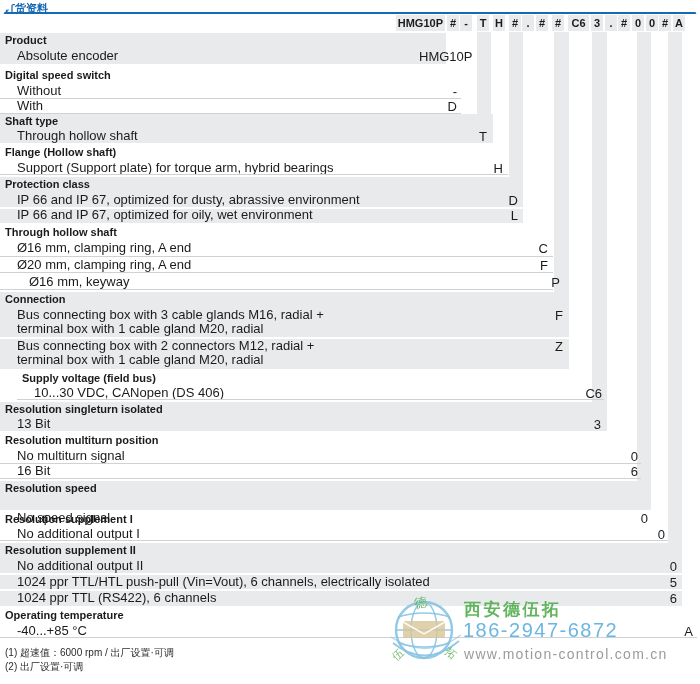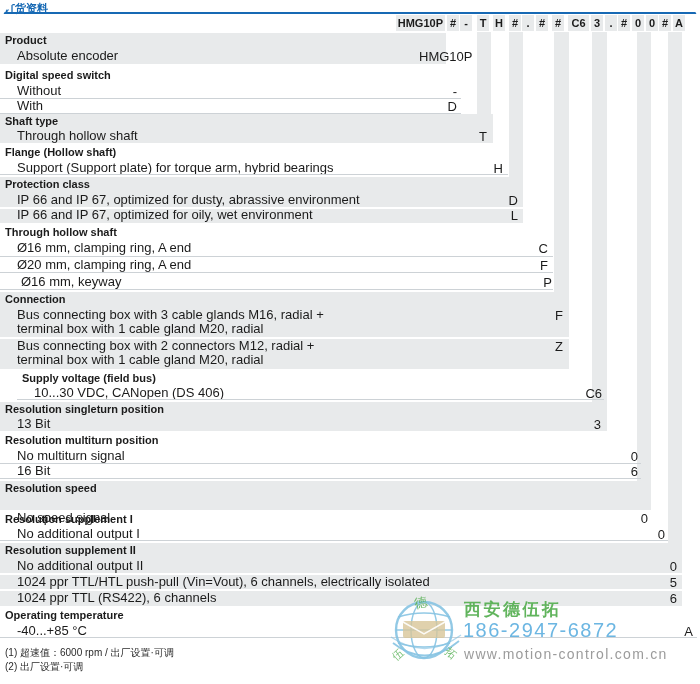--- a/index.html
+++ b/index.html
@@ -122,21 +122,21 @@
         <div class="opt-row" style="left: 0px; top: 15px; width: 553px; height: 16.6667px;">
           <span class="lbl">Ø16 mm, clamping ring, A end</span>
           <span class="code" style="left: 522px;">C</span>
         </div>
         <div class="wline" style="left: 0px; top: 30.6667px; width: 553px;"></div>
         <div class="opt-row" style="left: 0px; top: 31.6667px; width: 553px; height: 16.6667px;">
           <span class="lbl">Ø20 mm, clamping ring, A end</span>
           <span class="code" style="left: 522px;">F</span>
         </div>
         <div class="wline" style="left: 0px; top: 47.3333px; width: 553px;"></div>
-        <div class="opt-row" style="left: 4px; top: 48.3333px; width: 553px; height: 16.6667px;">
+        <div class="opt-row" style="left: 12px; top: 48.3333px; width: 553px; height: 16.6667px;">
           <span class="lbl">Ø16 mm, keyway</span>
           <span class="code" style="left: 522px;">P</span>
         </div>
         <div class="wline" style="left: 0px; top: 64px; width: 553px;"></div>
       </div>
       <div class="abs" style="left: 0px; top: 292px; width: 700px; height: 77px;">
         <div class="block-bg" style="left: 0px; top: 0px; width: 569px; height: 77px;"></div>
         <div class="cat">Connection</div>
         <div class="opt-row multi" style="left: 0px; top: 15px; width: 569px; height: 31px;">
           <span class="lbl">Bus connecting box with 3 cable glands M16, radial +
@@ -153,21 +153,21 @@
       <div class="abs" style="left: 0px; top: 371px; width: 700px; height: 29px; margin-left: 17px;">
         <div class="cat">Supply voltage (field bus)</div>
         <div class="opt-row" style="left: 0px; top: 15px; width: 587px; height: 14px;">
           <span class="lbl">10...30 VDC, CANopen (DS 406)</span>
           <span class="code" style="left: 559px;">C6</span>
         </div>
         <div class="wline" style="left: 0px; top: 28px; width: 587px;"></div>
       </div>
       <div class="abs" style="left: 0px; top: 402px; width: 700px; height: 29px;">
         <div class="block-bg" style="left: 0px; top: 0px; width: 607px; height: 29px;"></div>
-        <div class="cat">Resolution singleturn position</div>
+        <div class="cat">Resolution singleturn isolated</div>
         <div class="opt-row" style="left: 0px; top: 15px; width: 607px; height: 14px;">
           <span class="lbl">13 Bit</span>
           <span class="code" style="left: 575px;">3</span>
         </div>
       </div>
       <div class="abs" style="left: 0px; top: 433px; width: 700px; height: 46px;">
         <div class="cat">Resolution multiturn position</div>
         <div class="opt-row" style="left: 0px; top: 15px; width: 641px; height: 15.5px; text-decoration: underline;">
           <span class="lbl">No multiturn signal</span>
           <span class="code" style="left: 612px;">0</span>

